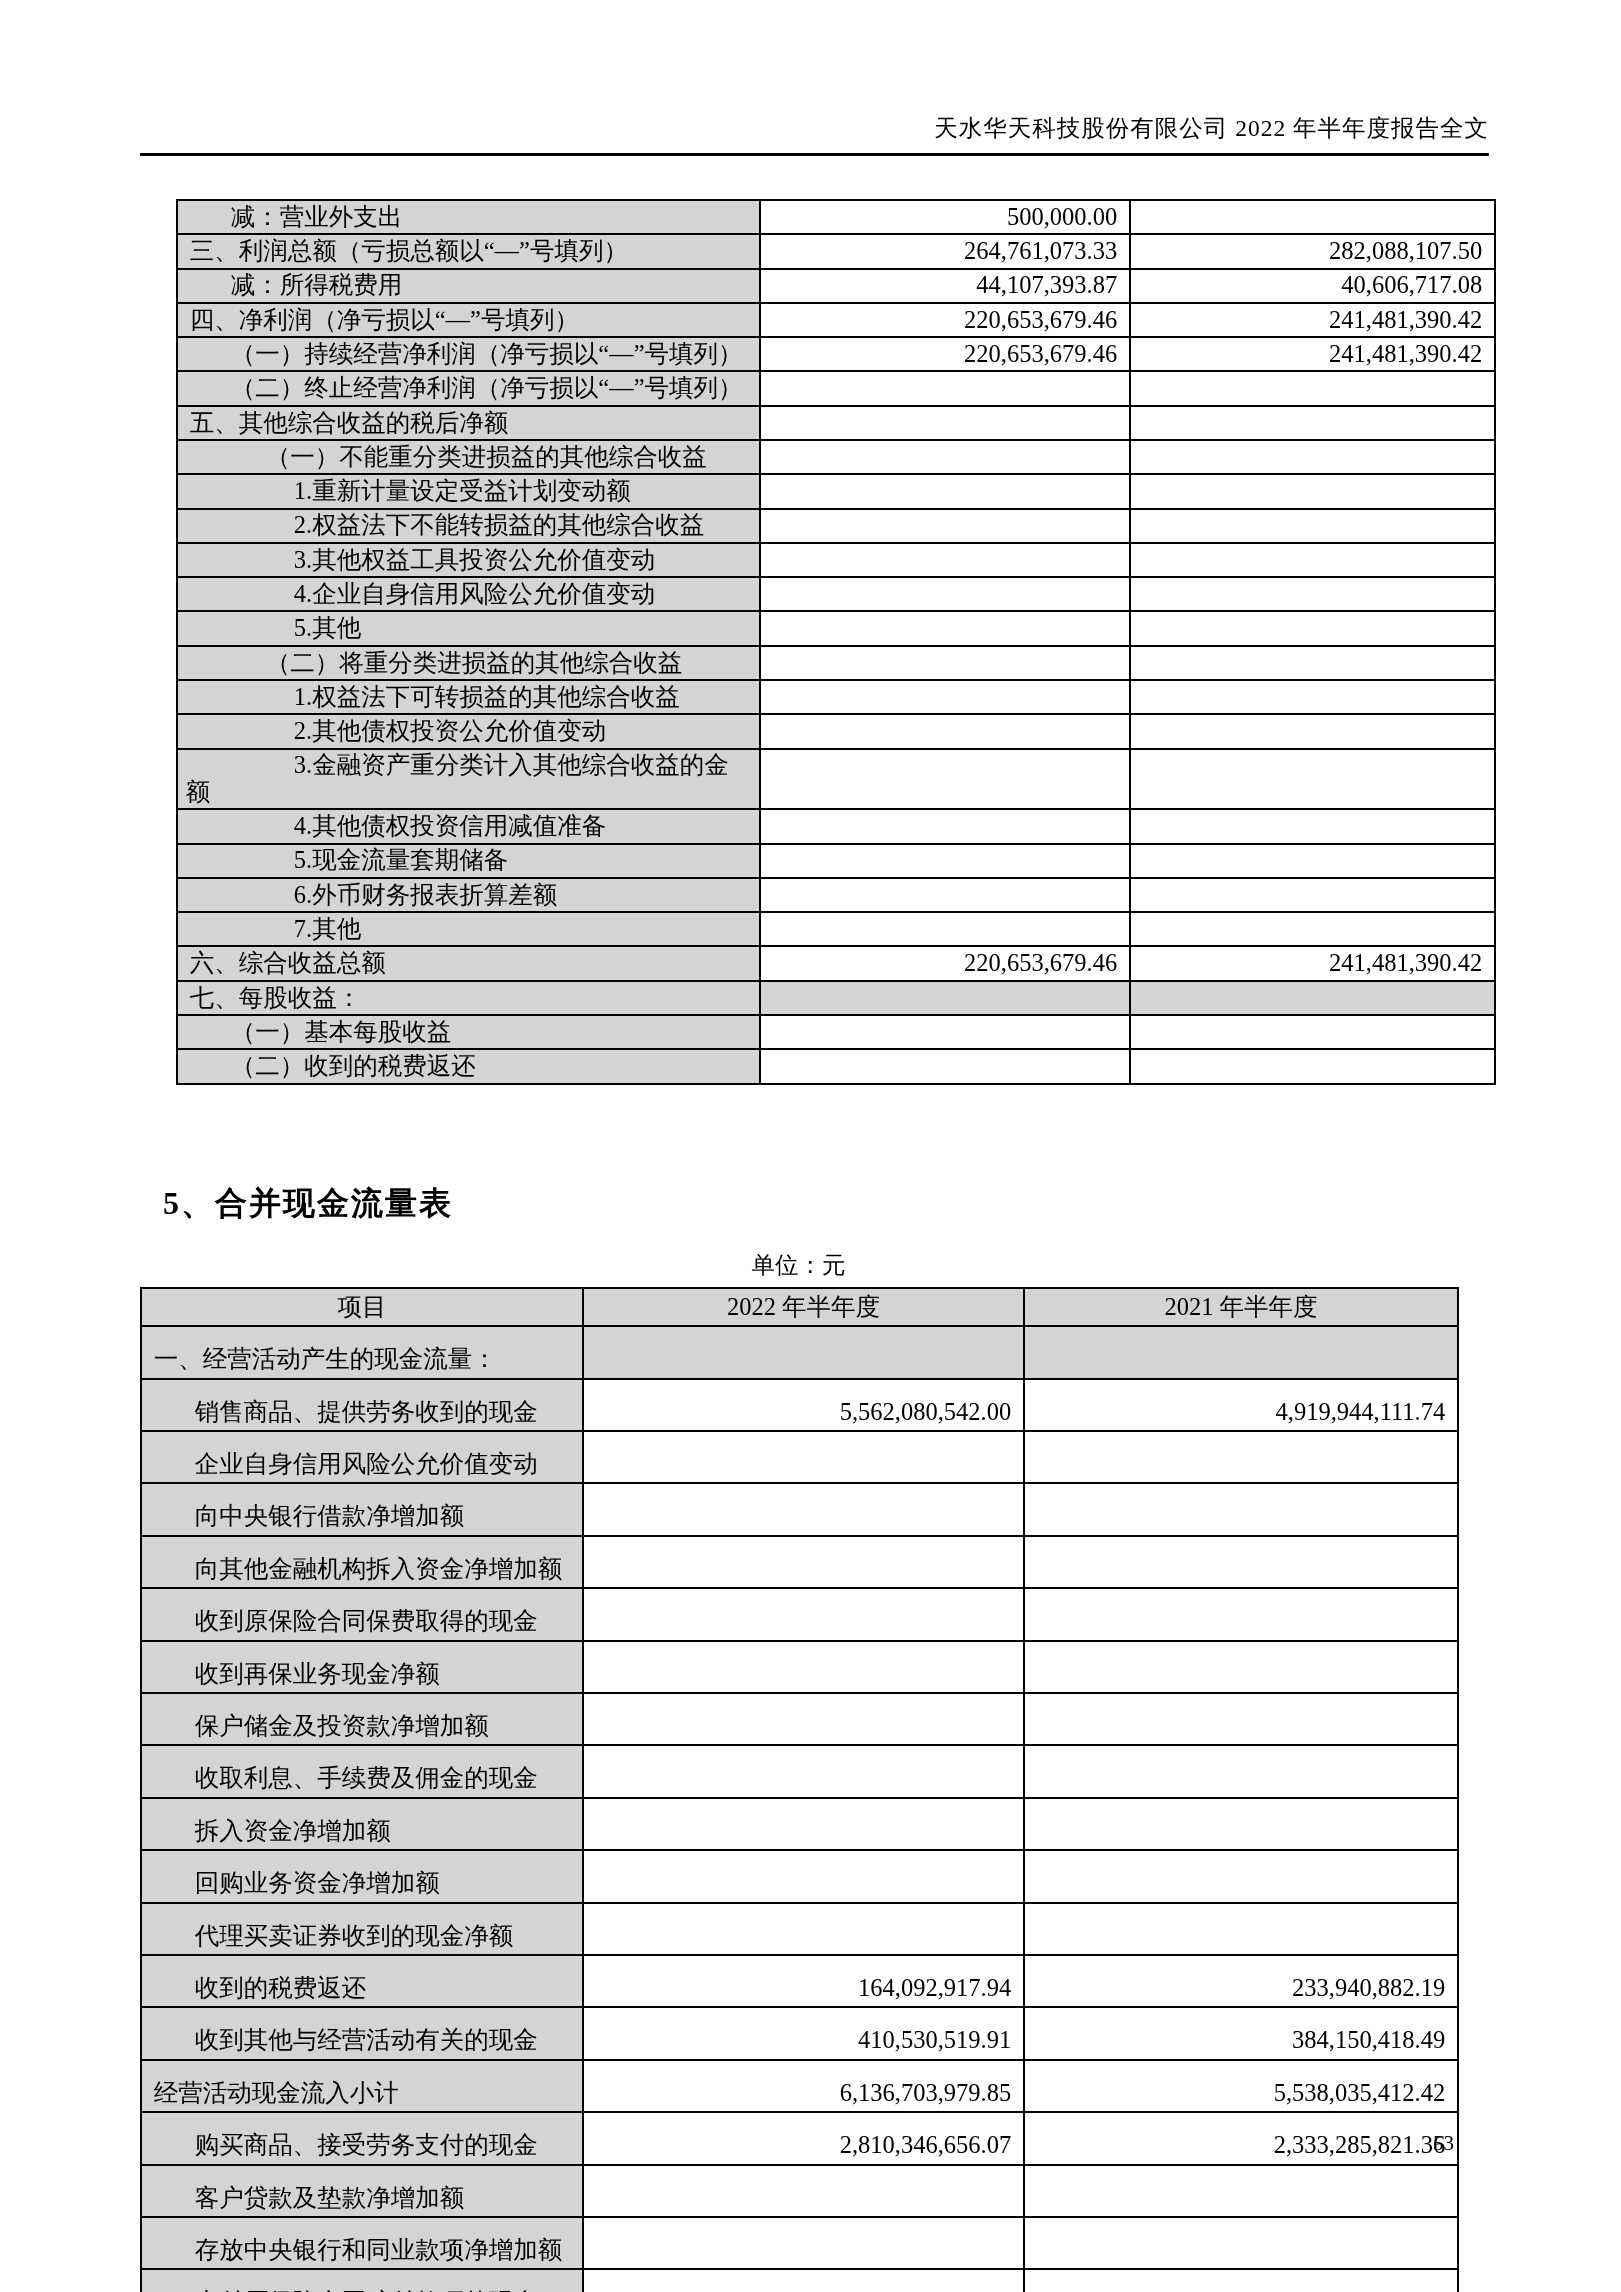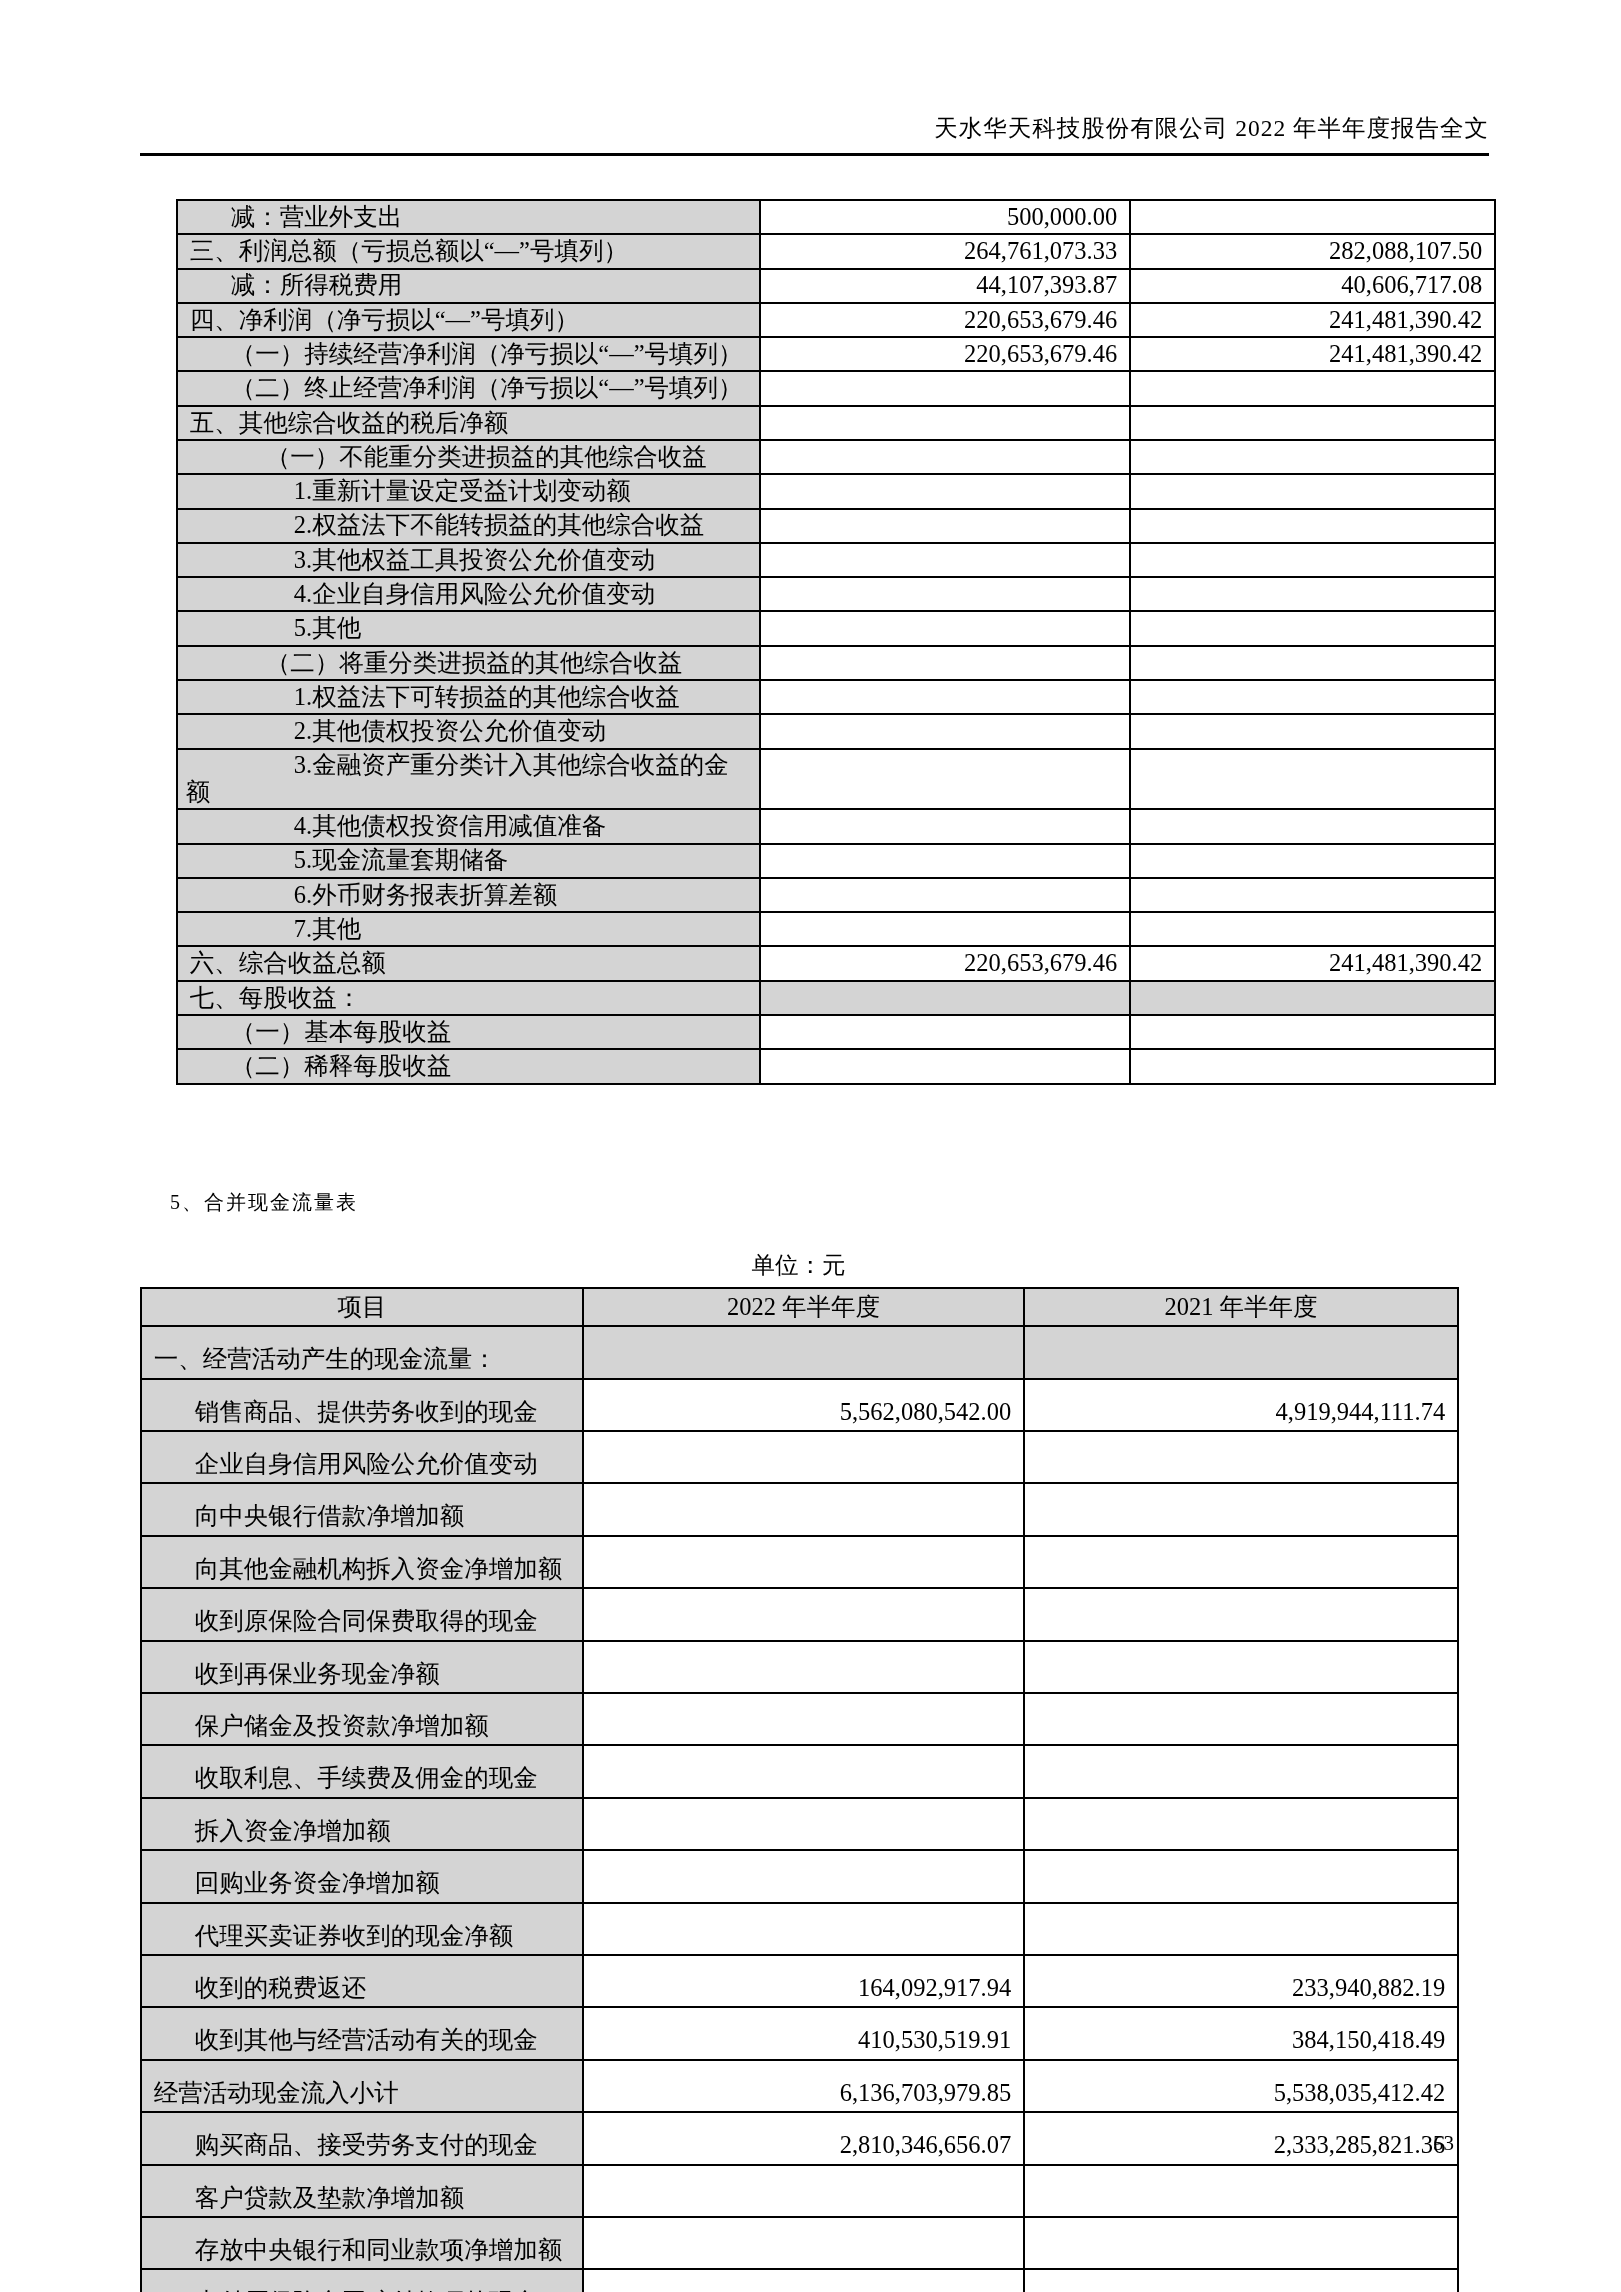--- a/index.html
+++ b/index.html
@@ -53,22 +53,22 @@
   td.val.shade { background:#d4d4d4; }
 
   td.ind0 { text-indent:3.9px;   }
   td.ind1 { text-indent:45px;  }
   td.ind2 { text-indent:80px;  }
   td.ind3 { text-indent:108px; }
 
   
   .section-heading {
     position:absolute; top:1174px; left:155px;
-    font-size:20px; font-weight:normal; letter-spacing:2px;
-    margin:15px;
+    font-size:32px; font-weight:bold; letter-spacing:2px;
+    margin:8px;
   }
 
   
   .unit-label {
     position:absolute; top:1249px; left:140px; width:1317px;
     text-align:center; font-size:23.5px;
   }
 
   
   .page-number {
@@ -206,21 +206,21 @@
           <td class="lbl ind0 shade">七、每股收益：</td>
           <td class="val shade"></td>
           <td class="val shade"></td>
         </tr>
         <tr>
           <td class="lbl ind1">（一）基本每股收益</td>
           <td class="val"></td>
           <td class="val"></td>
         </tr>
         <tr>
-          <td class="lbl ind1">（二）稀释每股收益</td>
+          <td class="lbl ind1">（二）收到的税费返还</td>
           <td class="val"></td>
           <td class="val"></td>
         </tr>
       </tbody>
   </table>
 
   <h2 class="section-heading">5、合并现金流量表</h2>
 
   <div class="unit-label">单位：元</div>
 

